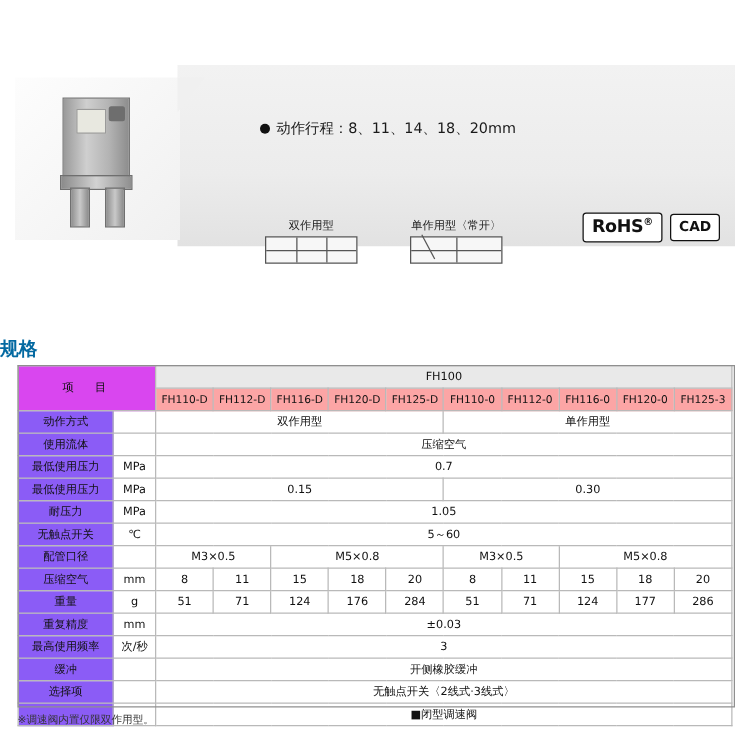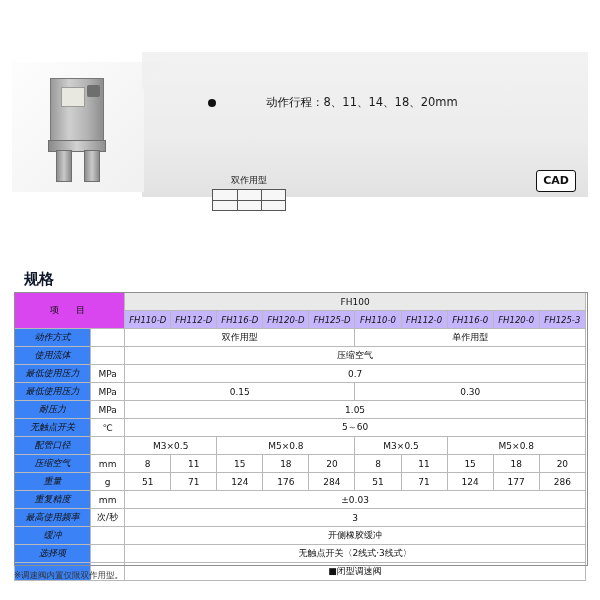--- a/index.html
+++ b/index.html
@@ -124,21 +124,20 @@
     letter-spacing: 0;
     margin-left: 5px;
   }
   .hdr-stroke {
     margin-top: 9px;
     font-size: 11.5px;
     color: #1a1a1a;
     display: flex;
     align-items: center;
     white-space: nowrap;
-    gap: 45px;
   }
   .bullet {
     display: inline-block;
     width: 8px; height: 8px;
     border-radius: 50%;
     background: #111;
     margin-right: 5px;
   }
 
   
@@ -198,25 +197,25 @@
     border-radius: 3px;
     padding: 3px 6px 4px 6px;
     font-size: 11px;
     font-weight: bold;
     background: #fff;
   }
 
   
   .spec-title {
     position: absolute;
-    left: 24px;
+    left: 0;
     top: 218px;
     font-size: 15px;
     font-weight: bold;
-    color: #0f172a;
+    color: #0369a1;
   }
   table.spec {
     position: absolute;
     left: 14px;
     top: 240px;
     width: 572px;
     border-collapse: collapse;
     font-size: 9px;
     color: #111;
     table-layout: fixed;
@@ -225,38 +224,36 @@
     border: 1px solid #b9b9b9;
     padding: 1px 2px;
     text-align: center;
     vertical-align: middle;
     height: 15px;
     font-weight: normal;
   }
   td.rowhead {
     text-align: left;
     padding-left: 6px;
-    background: #3b82f6;
+    background: #8b5cf6;
     white-space: nowrap;
-    font-style: italic;
   }
   td.unit {
     text-align: right;
     padding-right: 4px;
     white-space: nowrap;
   }
   .hdr-cell {
     background: #e9e9e9;
     font-weight: bold;
   }
   .model-cell {
-    background: #c4b5fd;
+    background: #fca5a5;
     font-weight: bold;
     font-size: 8.5px;
-    font-style: italic;
   }
   .item-cell {
     background: #d946ef;
     font-weight: bold;
     letter-spacing: 4px;
     text-align: center;
   }
   .lead {
     position: absolute;
     left: 14px;
@@ -305,23 +302,34 @@
 
     <div class="circuits">
       <div class="circ">
         <div class="circ-cap">双作用型</div>
         <div class="circ-box">
           <div class="vline" style="left:24px;"></div>
           <div class="vline" style="left:48px;"></div>
           <div class="hline" style="top:10px;"></div>
         </div>
       </div>
+      <div class="circ">
+        <div class="circ-cap">单作用型〈常开〉</div>
+        <div class="circ-box">
+          <div class="vline" style="left:36px;"></div>
+          <div class="hline" style="top:10px;"></div>
+          <div class="diag" style="left:8px; top:-2px; transform: rotate(-28deg); height:22px;"></div>
+        </div>
+      </div>
     </div>
 
     <div class="badges">
+      <div class="badge-rohs">
+        <span>RoHS</span><sup>®</sup>
+      </div>
       <div class="badge-cad">
         <span>CAD</span>
       </div>
     </div>
   </div>
 
   <div class="spec-title">规格</div>
 
   <table class="spec">
     <colgroup>

